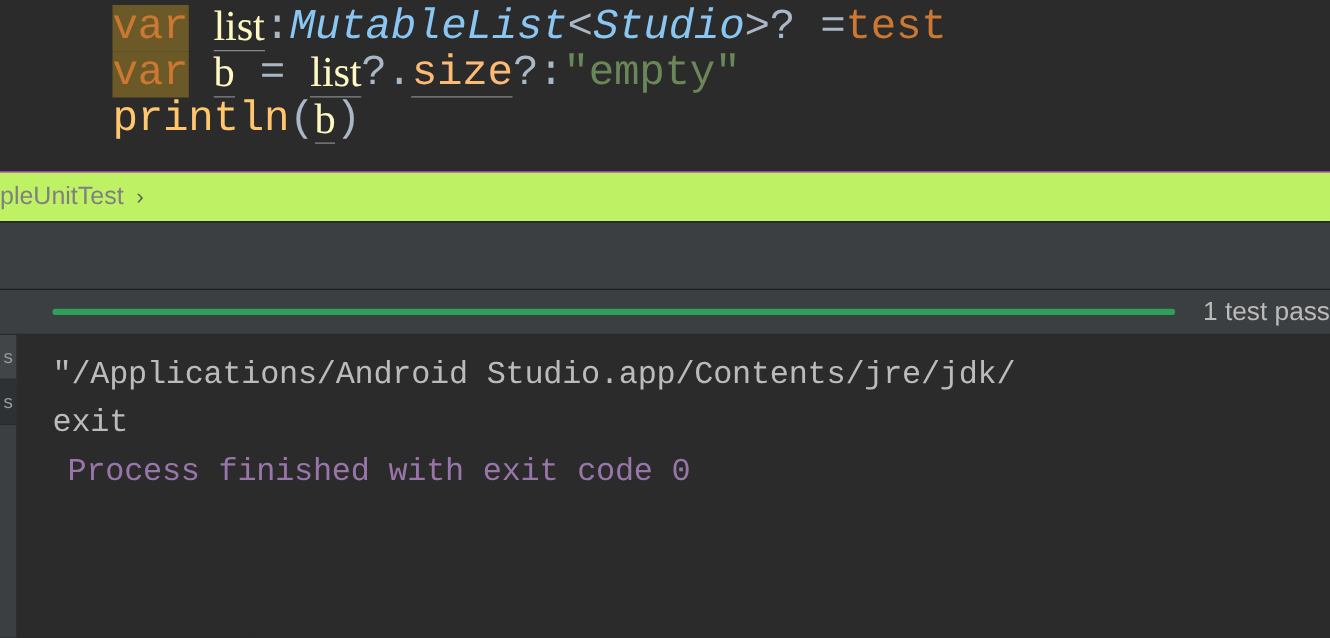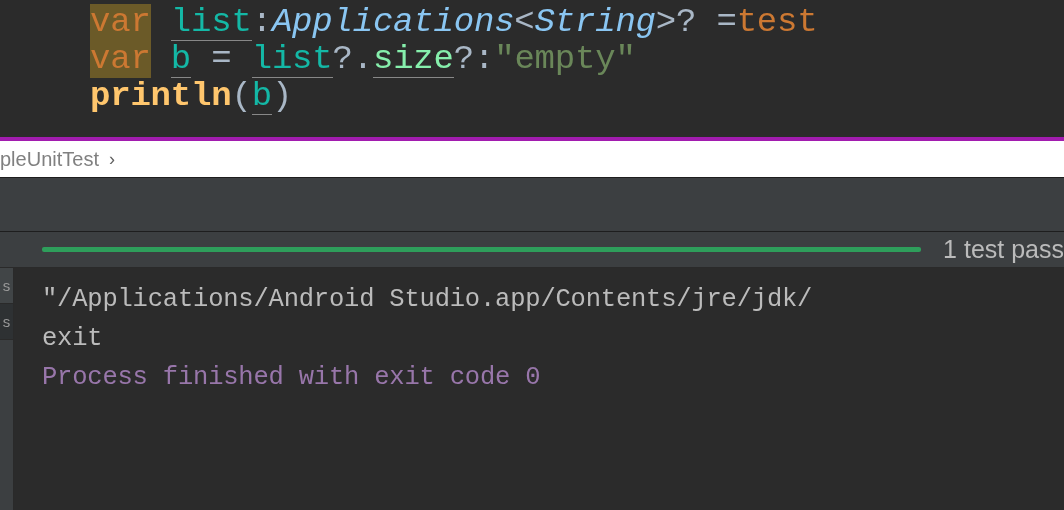--- a/index.html
+++ b/index.html
@@ -20,31 +20,31 @@
     .code-line {
       display: flex;
       padding-left: 90px;
       font-size: 34px;
       line-height: 36px;
       white-space: pre;
       letter-spacing: -0.2px;
     }
     .kw-var-hl { color: #cc7832; background: #6b5a28; }
     .kw-null { color: #cc7832; }
-    .ident-u { color: #14b8a6; border-bottom: 1.5px solid #888; }
+    .ident-u { color: #fef9c3; border-bottom: 1.5px solid #888; font-family: Liberation Serif, serif; }
     .type-ital { color: #8ac6f2; font-style: italic; }
     .op { color: #a9b7c6; }
     .str { color: #6a8759; }
-    .fn { color: #ffc66d; font-weight: bold; }
+    .fn { color: #ffc66d; }
     .paren { color: #a9b7c6; }
-    .size { color: #86efac; border-bottom: 1.5px solid #888; }
+    .size { color: #fdba74; border-bottom: 1.5px solid #888; }
 
     .breadcrumb-bar {
-      background: #ffffff;
-      border-top: 4px solid #a21caf;
+      background: #bef264;
+      border-top: 1px solid #a21caf;
       height: 40px;
       display: flex;
       align-items: center;
       font-family: -apple-system, BlinkMacSystemFont, sans-serif;
       font-size: 20px;
       color: #808080;
       padding-left: 0;
     }
     .crumb-part { color: #808080; }
     .crumb-sep { margin: 0 10px; color: #606060; font-size: 18px; }
@@ -66,21 +66,21 @@
     .progress-bar {
       flex: 1;
       height: 5px;
       background: #2e9e5b;
       margin: 0 22px 0 42px;
       border-radius: 2px;
     }
     .progress-label {
       color: #bbbbbb;
       font-family: -apple-system, BlinkMacSystemFont, sans-serif;
-      font-size: 25px;
+      font-size: 21px;
       padding-right: 0;
       white-space: nowrap;
     }
 
     .console-wrap {
       display: flex;
       flex: 1;
       background: #2b2b2b;
       height: 100%;
     }
@@ -108,28 +108,28 @@
       background: #2b2b2b;
       flex: 1;
     }
     .console-line {
       font-size: 25.5px;
       line-height: 39px;
       white-space: pre;
       letter-spacing: -0.2px;
     }
     .con-white { color: #bbbbbb; }
-    .con-purple { color: #9876aa; }
+    .con-purple { color: #9876aa; margin-left: 12px; }
   </style>
 </head>
 <body>
 
 <div class="editor-area">
   <div class="code-line">
-    <span class="kw-var-hl">var</span><span class="op"> </span><span class="ident-u">list</span><span class="op">:</span><span class="type-ital">Applications</span><span class="op">&lt;</span><span class="type-ital">String</span><span class="op">&gt;? =</span><span class="kw-null">test</span>
+    <span class="kw-var-hl">var</span><span class="op"> </span><span class="ident-u">list</span><span class="op">:</span><span class="type-ital">MutableList</span><span class="op">&lt;</span><span class="type-ital">Studio</span><span class="op">&gt;? =</span><span class="kw-null">test</span>
   </div>
   <div class="code-line">
     <span class="kw-var-hl">var</span><span class="op"> </span><span class="ident-u">b</span><span class="op"> = </span><span class="ident-u">list</span><span class="op">?.</span><span class="size">size</span><span class="op">?:</span><span class="str">"empty"</span>
   </div>
   <div class="code-line">
     <span class="fn">println</span><span class="paren">(</span><span class="ident-u">b</span><span class="paren">)</span>
   </div>
 </div>
 
 <div class="breadcrumb-bar">

